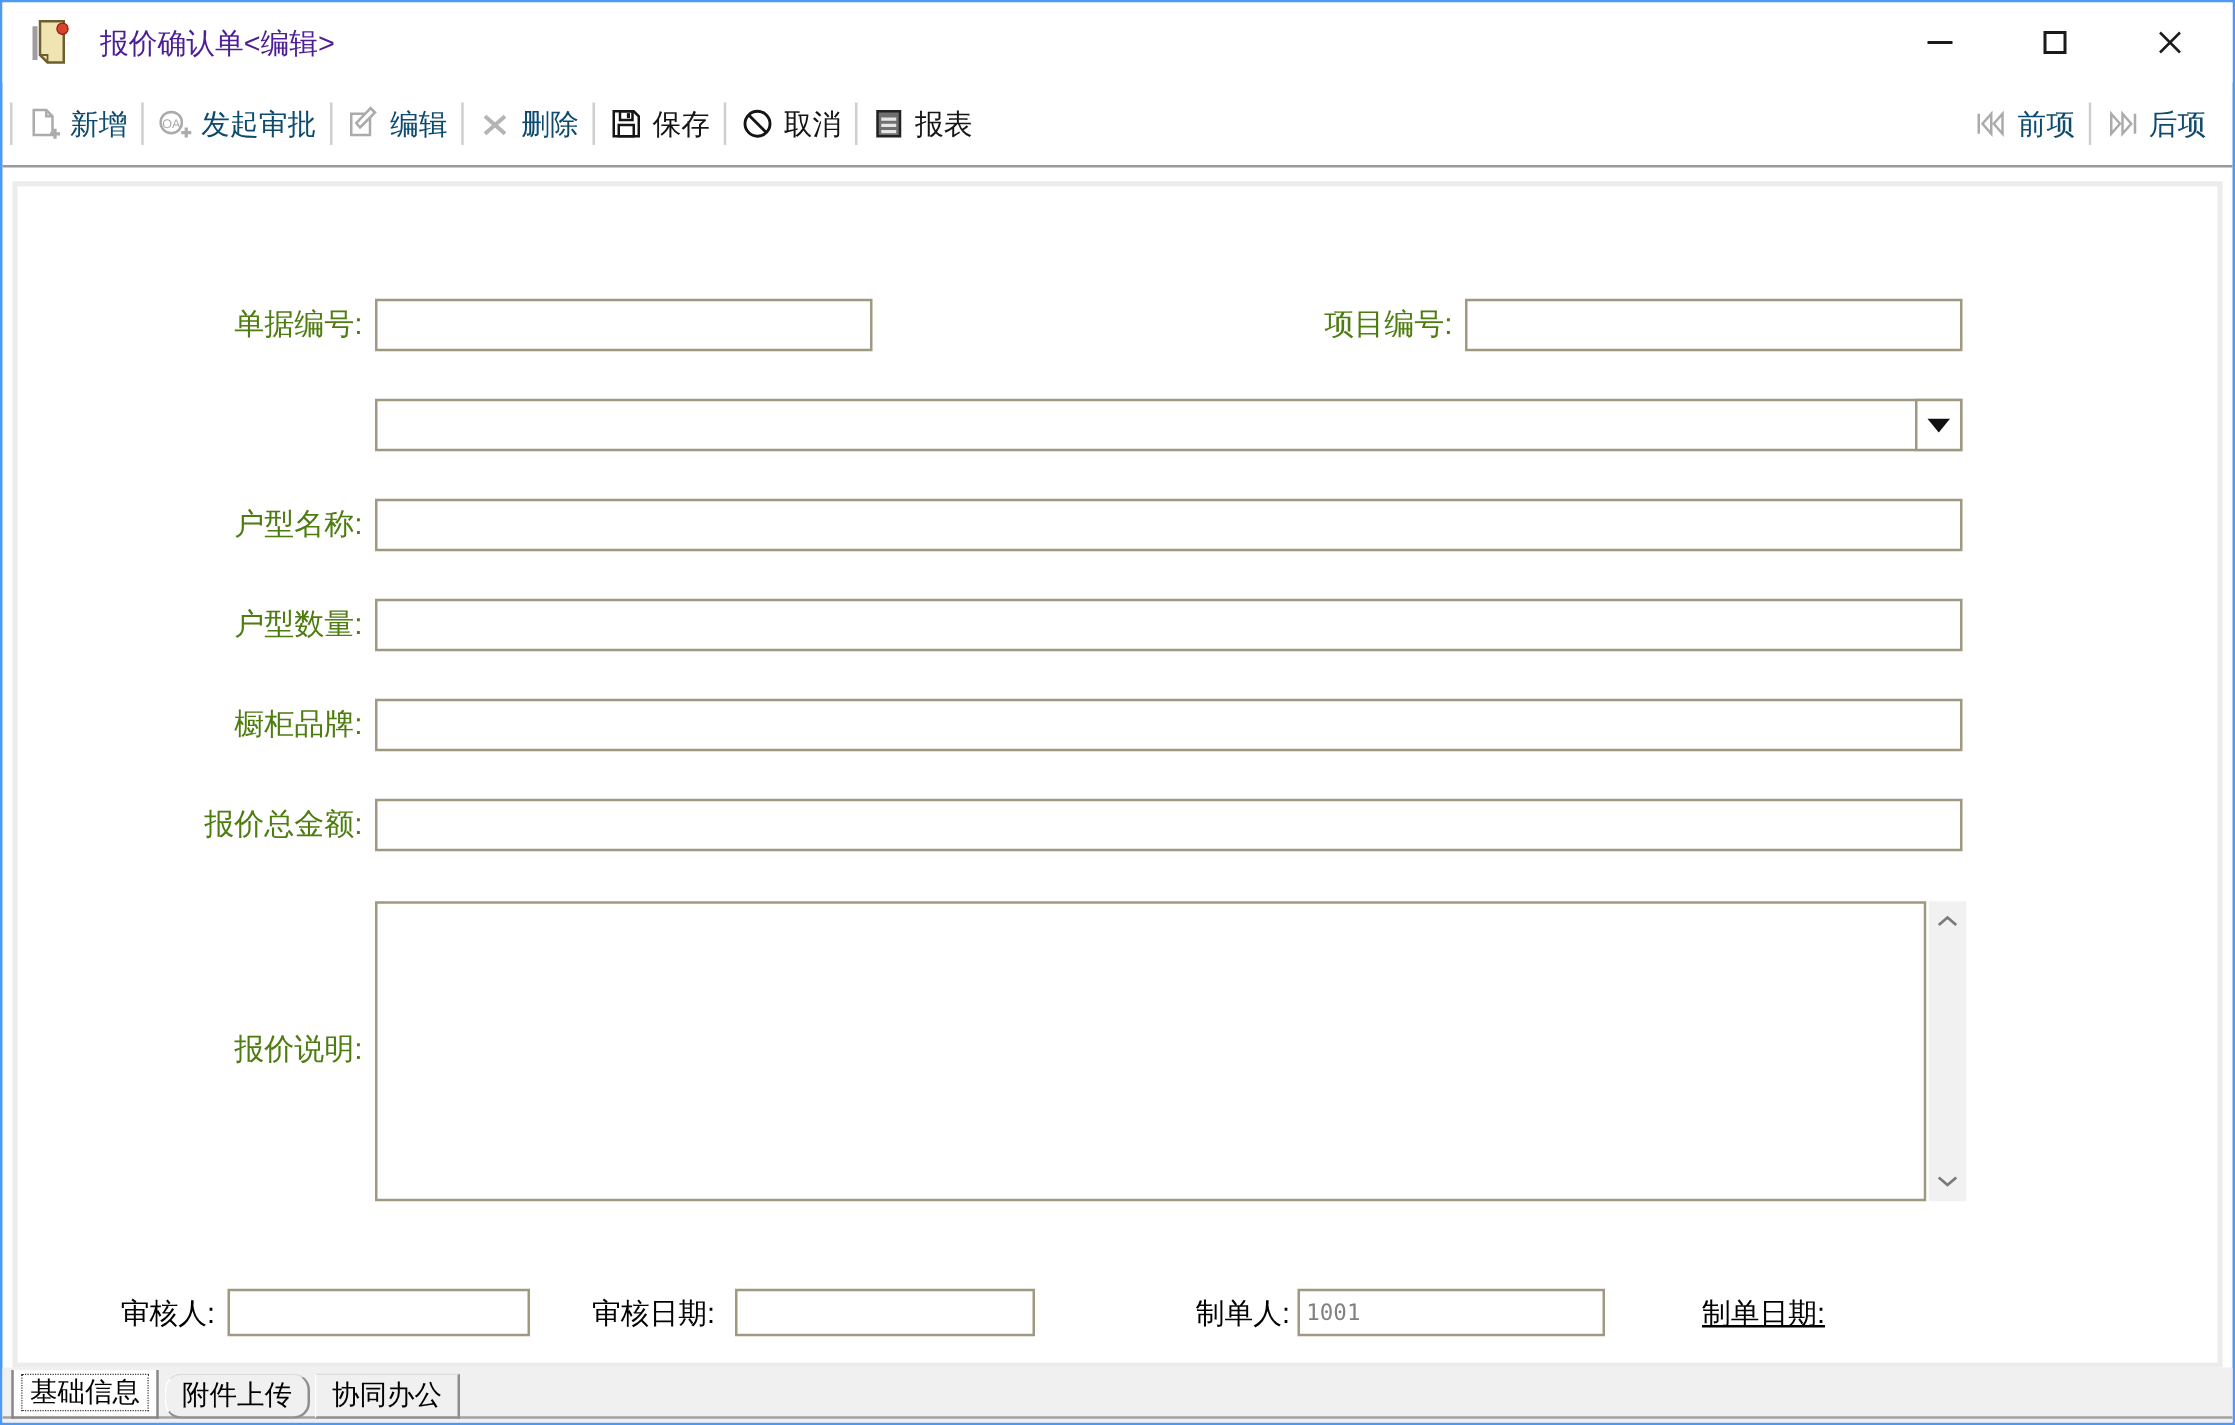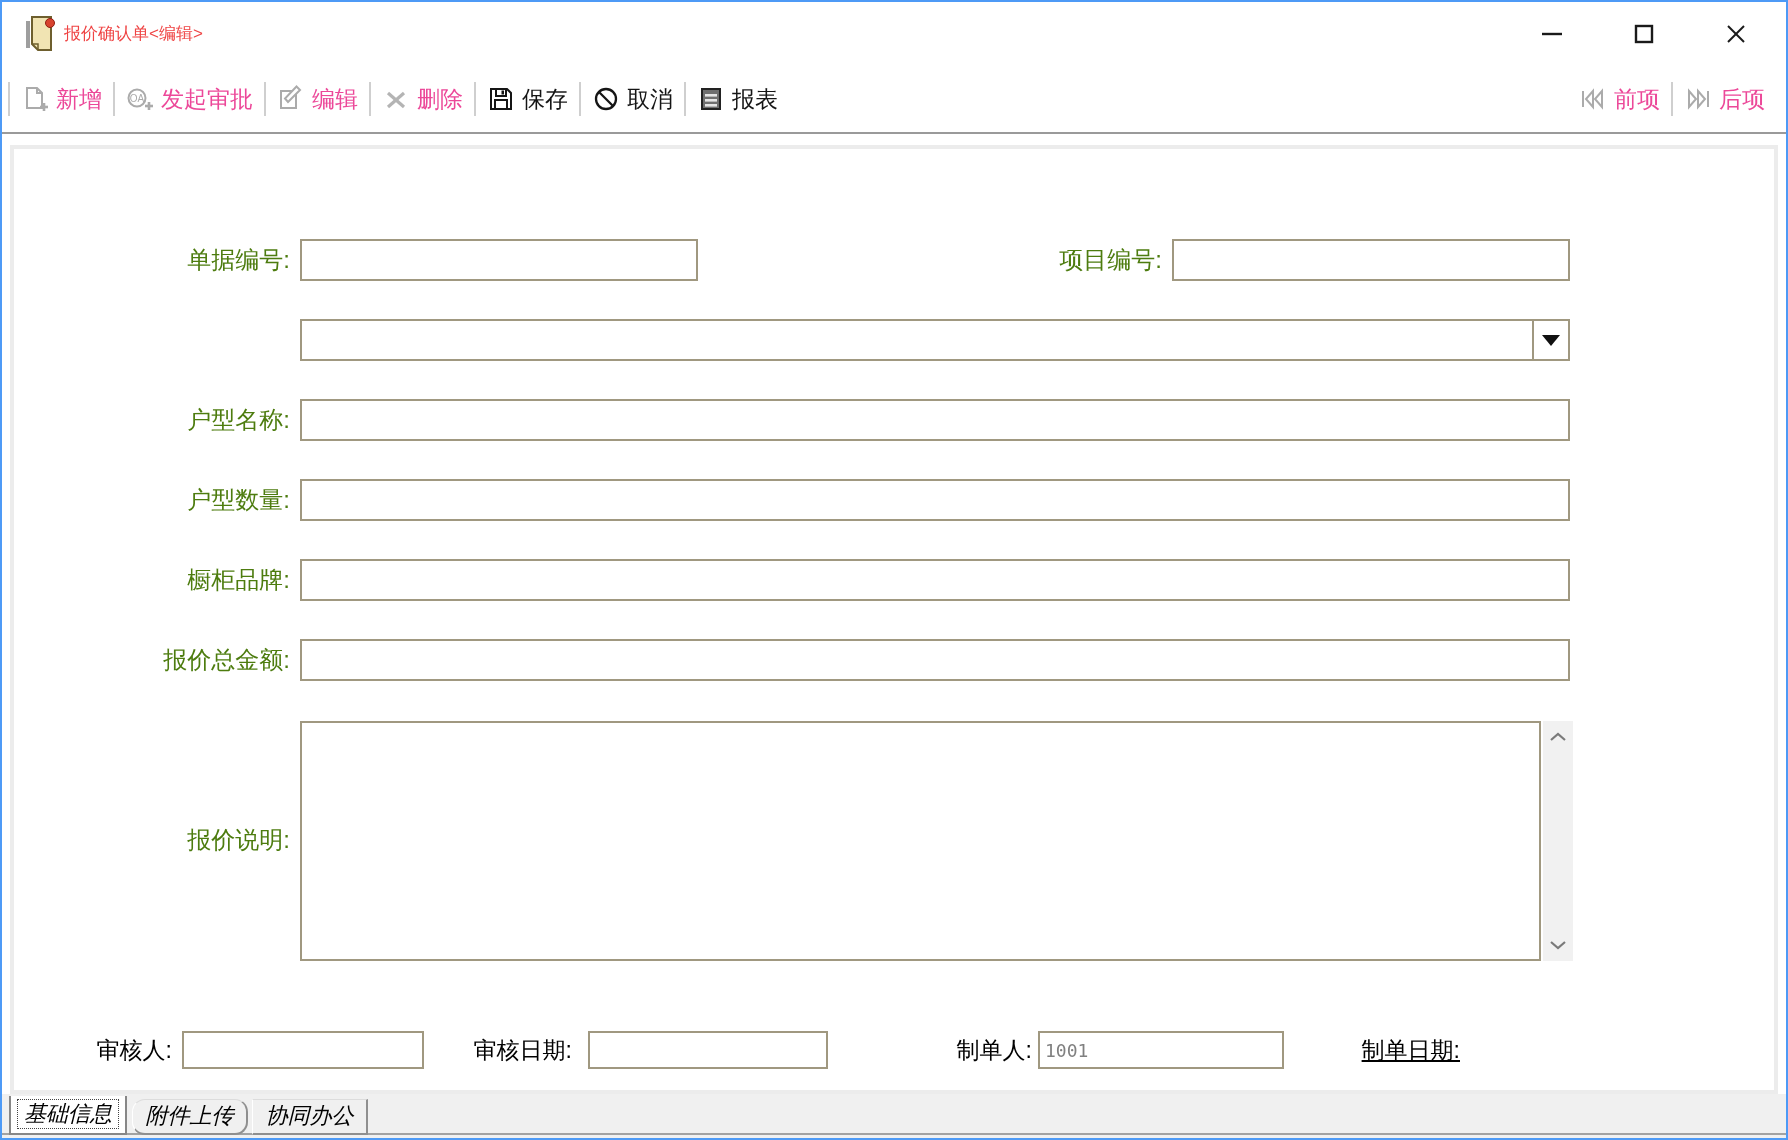--- a/index.html
+++ b/index.html
@@ -3,28 +3,28 @@
 <meta charset="utf-8">
 <style>
   html,body{margin:0;padding:0;}
   body{width:1788px;height:1140px;overflow:hidden;background:#fff;
        font-family:"Liberation Sans","DejaVu Sans",sans-serif;}
   .win{position:absolute;inset:0;border:2px solid #4D9AF6;background:#fff;box-sizing:border-box;}
 
   
   .titlebar{position:absolute;left:0;top:0;right:0;height:64px;background:#fff;}
   .app-icon{position:absolute;left:22px;top:12px;width:32px;height:40px;}
-  .title{position:absolute;left:62px;top:0;height:64px;line-height:64px;font-size:17px;color:#ef4444;white-space:nowrap;}
+  .title{position:absolute;left:78px;top:0;height:64px;line-height:64px;font-size:23px;color:#4c1d95;white-space:nowrap;}
   .winbtns{position:absolute;right:4px;top:0;height:64px;display:flex;}
   .wbtn{width:92px;height:64px;display:flex;align-items:center;justify-content:center;cursor:default;}
 
   
   .toolbar{position:absolute;left:0;top:66px;right:0;height:62px;display:flex;align-items:center;padding-left:6px;box-sizing:border-box;}
   .titem{display:flex;align-items:center;gap:7px;padding:0 11px;font-size:23px;white-space:nowrap;cursor:default;}
-  .titem.disabled{color:#ec4899;justify-content:flex-end;}
+  .titem.disabled{color:#0c4a6e;justify-content:flex-end;}
   .titem.enabled{color:#151515;}
   .tsep{width:2px;height:34px;background:#CFCFCF;flex:0 0 auto;}
   .toolbar-right{margin-left:auto;display:flex;align-items:center;padding-right:10px;}
   .ticon{display:flex;align-items:center;}
   .toolbar-underline{position:absolute;left:0;top:130px;right:0;height:2px;background:#9A9A9A;}
 
   
   .panel{position:absolute;left:8px;top:143px;right:8px;height:949px;background:#fff;
          border:4px solid #ECECEC;box-sizing:border-box;}
 
@@ -43,21 +43,21 @@
   .vscroll{position:absolute;left:1541px;top:719px;width:30px;height:240px;background:#F1F1F1;}
   .sbtn{position:absolute;left:0;width:30px;height:28px;display:flex;align-items:center;justify-content:center;}
   .sbtn.up{top:2px;} .sbtn.down{bottom:2px;}
 
   .blabel{position:absolute;font-size:23px;color:#000;text-align:right;height:38px;line-height:38px;white-space:nowrap;}
   .bfield{position:absolute;height:38px;border:2px solid #A09880;background:#fff;box-sizing:border-box;
           font-size:18px;color:#808080;padding:0 5px;outline:none;
           font-family:"DejaVu Sans Mono","Liberation Mono",monospace;}
 
   
-  .tabstrip{position:absolute;left:0;top:1092px;right:0;height:44px;background:#F0F0F0;font-style:italic;}
+  .tabstrip{position:absolute;left:0;top:1092px;right:0;height:44px;background:#F0F0F0;}
   .tabline{position:absolute;left:0;top:39px;right:0;height:2px;background:#A2A2A2;}
   .tab{position:absolute;box-sizing:border-box;text-align:center;font-size:22px;color:#000;cursor:default;}
   .tab.active{left:7px;top:2px;width:118px;height:39px;background:#fff;
               border:2px solid #878787;border-top:none;line-height:35px;}
   .tab.active .focusbox{display:inline-block;outline:1px dotted #444;padding:1px 6px;line-height:26px;margin-top:3px;}
   .tab.plain{background:#F0F0F0;top:5px;height:36px;line-height:32px;
              border-top:1px solid #DCDCDC;border-left:1px solid #FFF;
              border-right:2px solid #8F8F8F;border-bottom:2px solid #8F8F8F;}
   .tab2{left:130px;width:116px;border-radius:13px;} .tab3{left:250px;width:116px;}
 </style>

